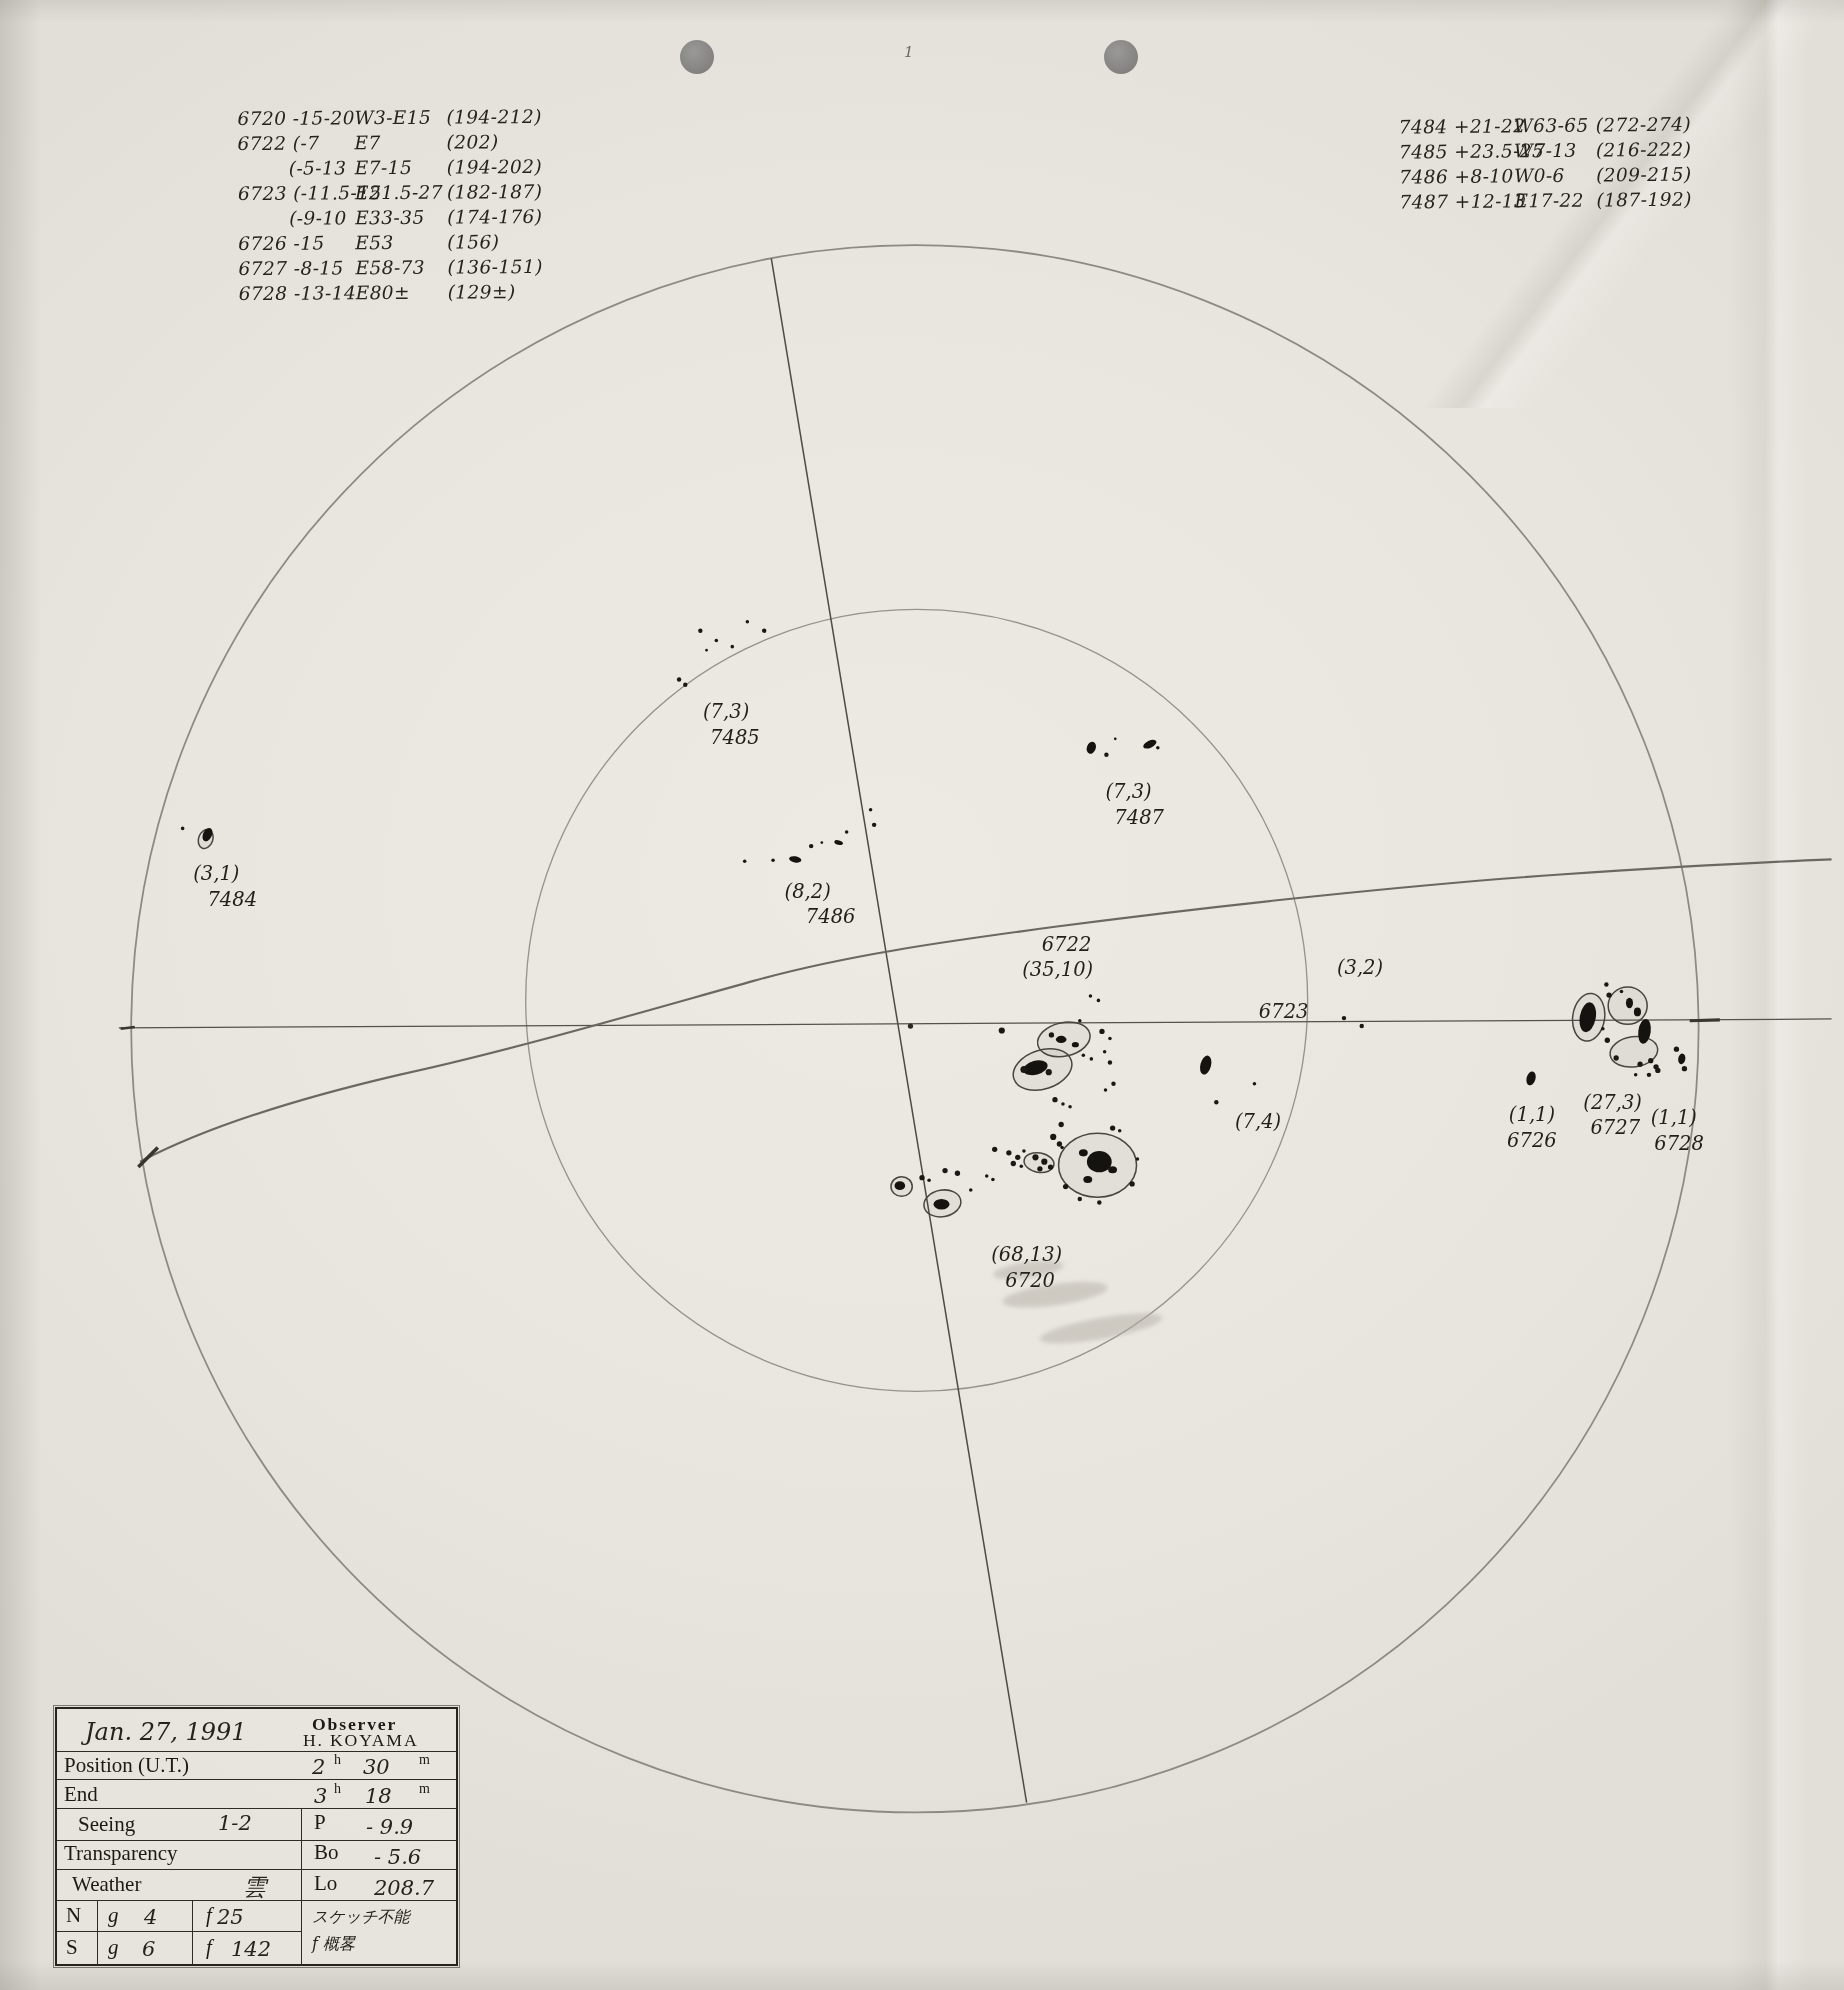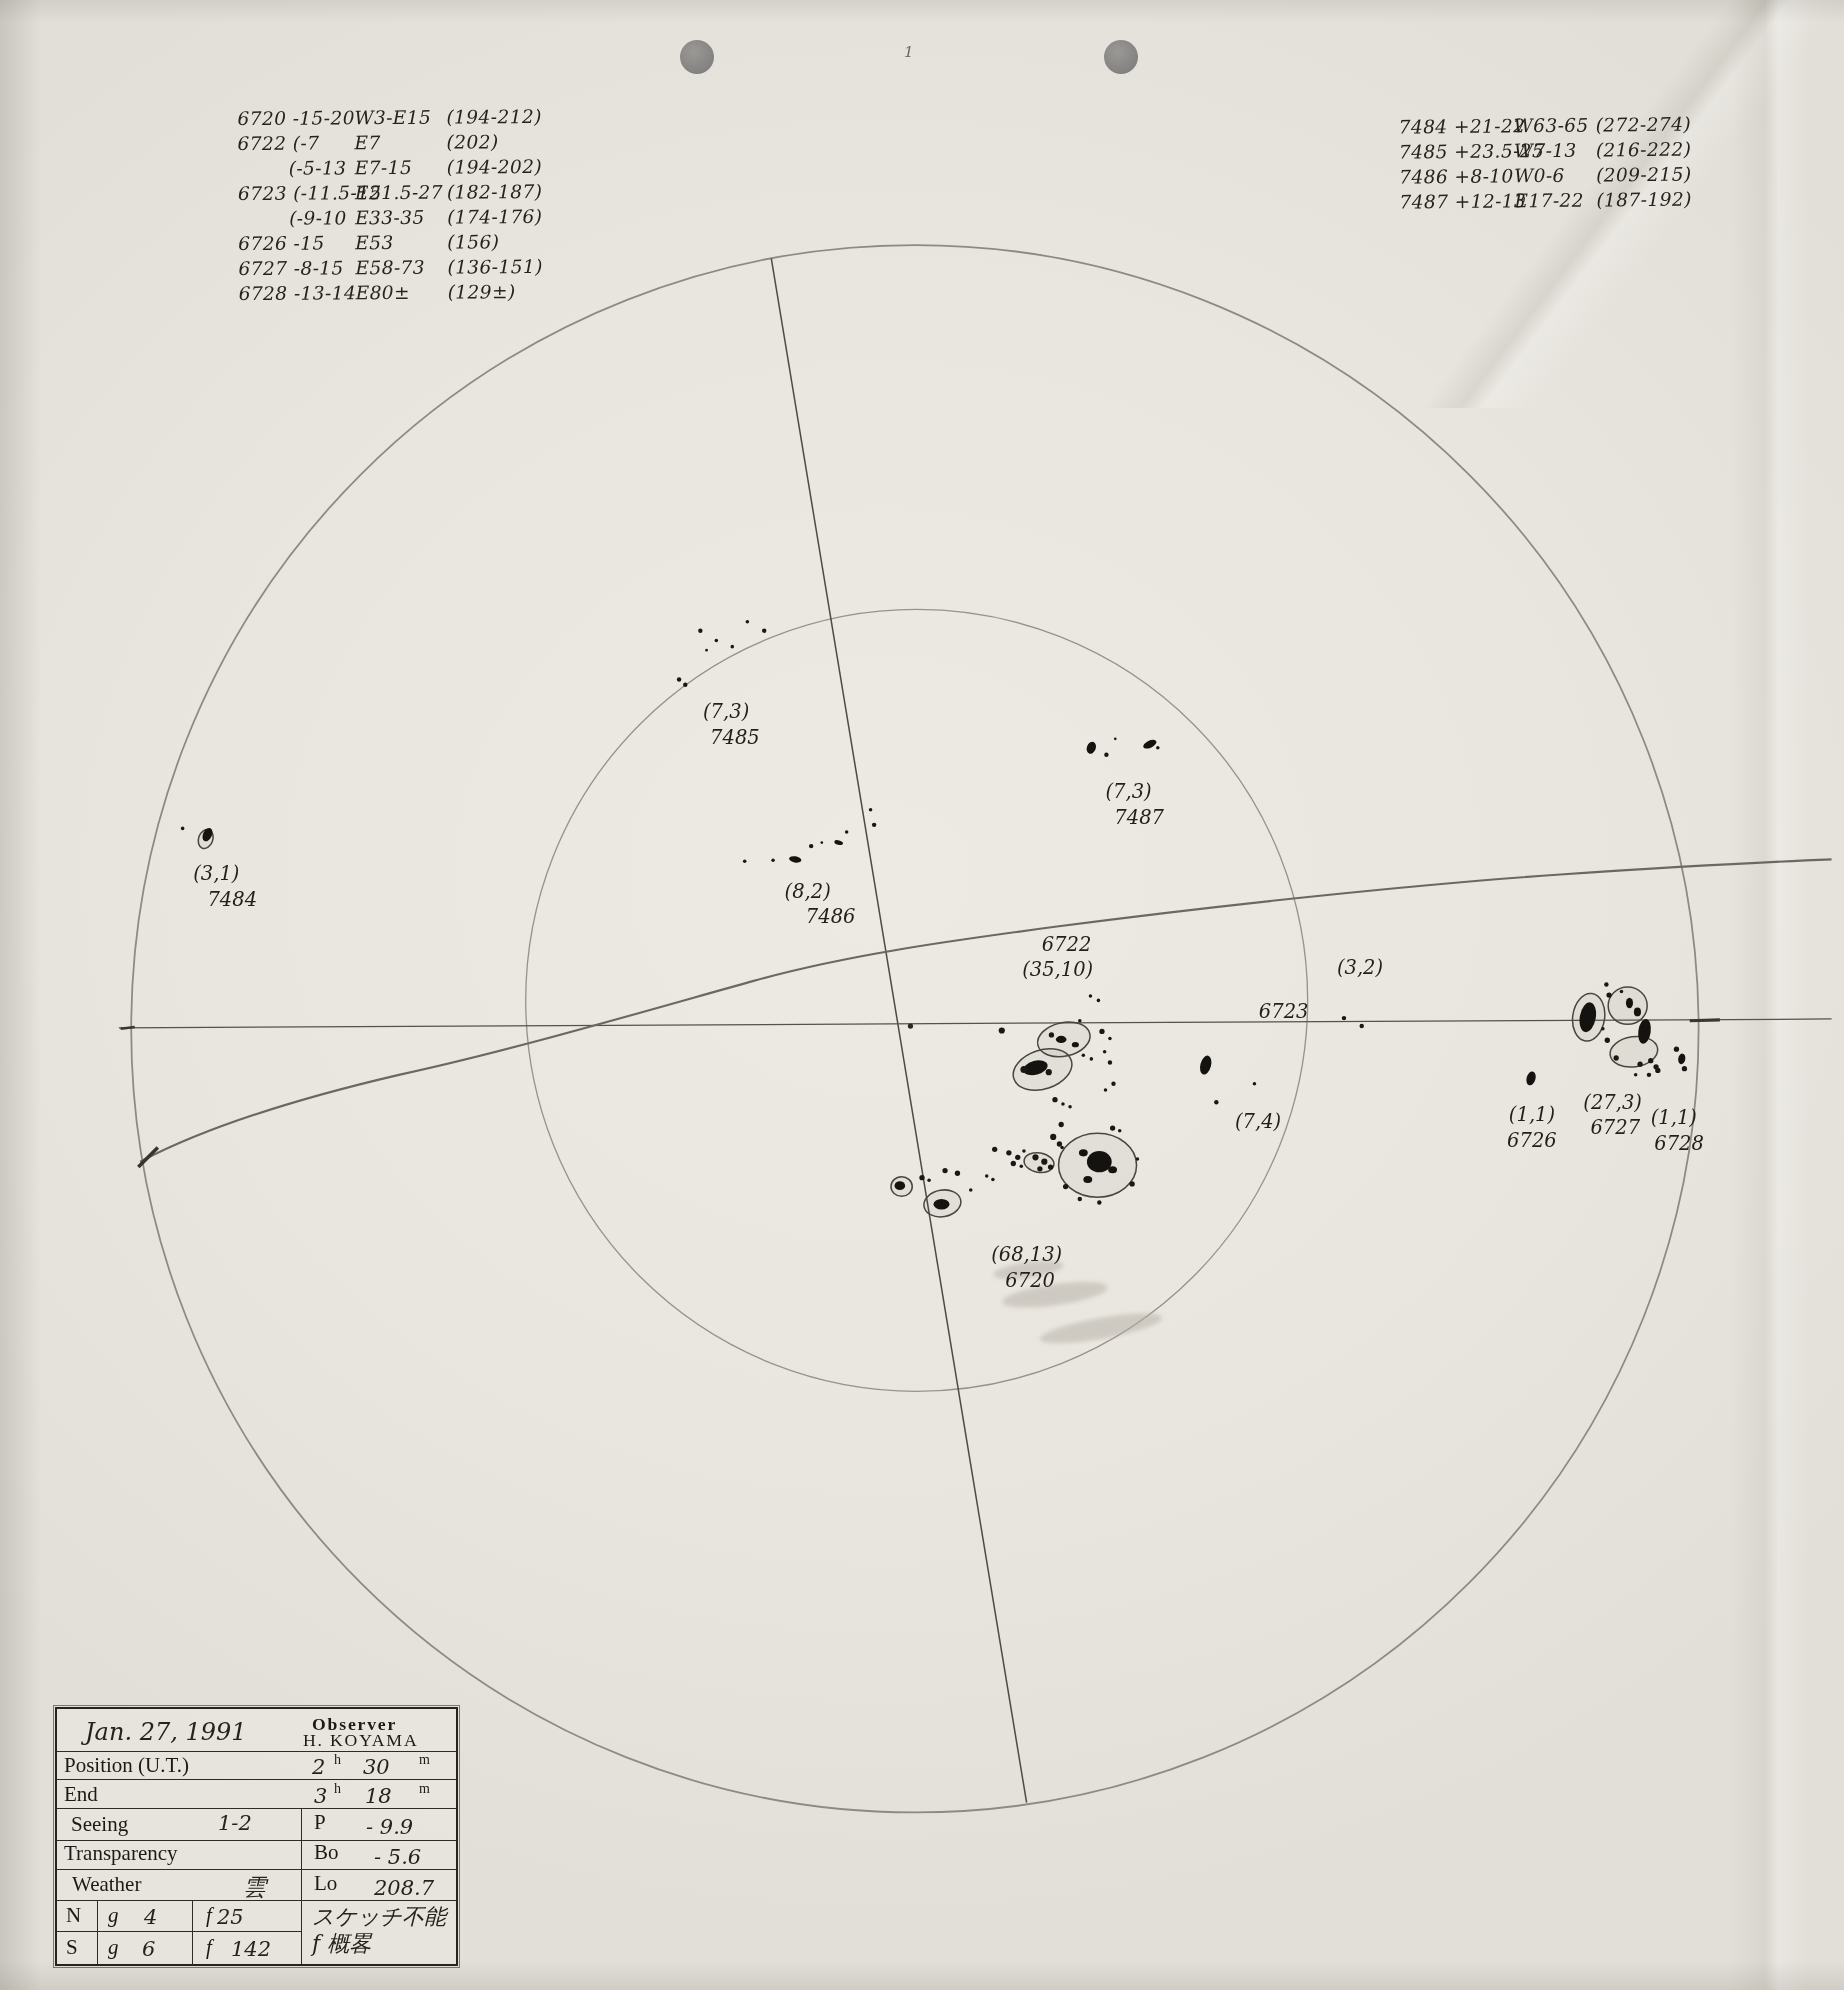--- a/index.html
+++ b/index.html
@@ -40,21 +40,21 @@
   
   .obs-table{left:55px;top:1707px;width:399px;height:255px;border:2.7px solid #27241f;
     outline:0.9px solid rgba(39,36,31,.55); outline-offset:1.8px; background:rgba(240,238,232,.35);}
   .row{position:absolute;left:0;width:100%;border-bottom:1.8px solid #2e2b26;}
   .cellline-none{border-bottom:none;}
   .vdiv{position:absolute;width:0;border-left:1.8px solid #2e2b26;}
   .lbl{position:absolute;font-size:21px;}
   .lbl-sm{position:absolute;font-size:17.7px;letter-spacing:1.8px;}
   .val{position:absolute;font-size:21px;}
   .sup{font-size:14px;vertical-align:7px;font-family:"Liberation Serif",serif;font-style:normal;color:#1c1a16;}
-  .jp{font-size:22px;line-height:26.6px;}
+  .jp{font-size:16px;line-height:26.6px;}
   svg text{font-family:"DejaVu Serif", serif;font-style:italic;}
 </style>
 </head>
 <body>
 
 <div class="abs crease-tr"></div>
 <div class="abs crease-right"></div>
 <div class="abs edge-left"></div>
 <div class="abs edge-top"></div>
 <div class="abs edge-bottom"></div>
@@ -283,21 +283,21 @@
   <span class="sup abs" style="left:277px;top:43px;">h</span>
   <div class="val hw" style="left:306px;top:46px;">30</div>
   <span class="sup abs" style="left:362px;top:43px;">m</span>
 
   <div class="lbl pr" style="left:7px;top:73px;">End</div>
   <div class="val hw" style="left:257px;top:75px;">3</div>
   <span class="sup abs" style="left:277px;top:72px;">h</span>
   <div class="val hw" style="left:308px;top:75px;">18</div>
   <span class="sup abs" style="left:362px;top:72px;">m</span>
 
-  <div class="lbl pr" style="left:14px;top:103px;">Seeing</div>
+  <div class="lbl pr" style="left:21px;top:103px;">Seeing</div>
   <div class="val hw" style="left:161px;top:102px;">1-2</div>
   <div class="lbl pr" style="left:257px;top:101px;">P</div>
   <div class="val hw" style="left:309px;top:106px;">- 9.9</div>
 
   <div class="lbl pr" style="left:7px;top:132px;">Transparency</div>
   <div class="lbl pr" style="left:257px;top:131px;">Bo</div>
   <div class="val hw" style="left:317px;top:136px;">- 5.6</div>
 
   <div class="lbl pr" style="left:15px;top:163px;">Weather</div>
   <div class="val hw jp" style="left:186px;top:165px;font-size:23px;">雲</div>

